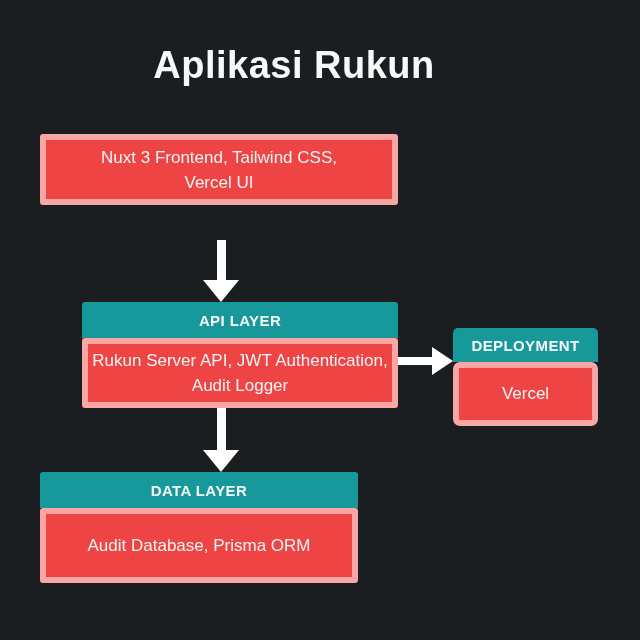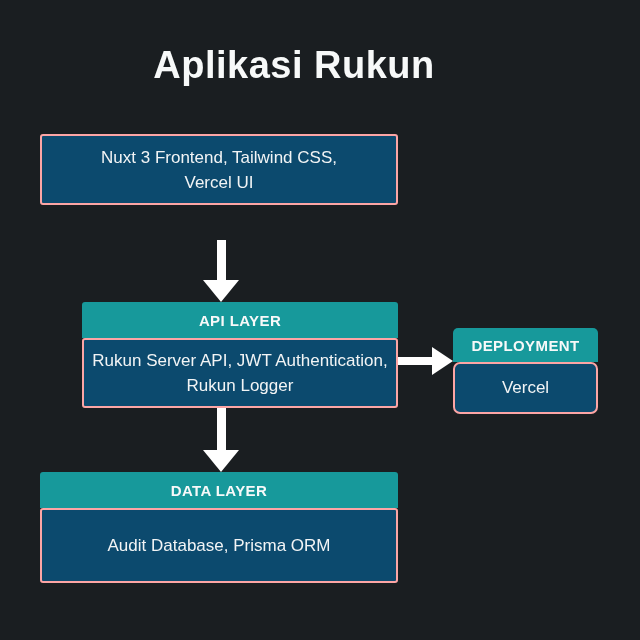--- a/index.html
+++ b/index.html
@@ -40,22 +40,22 @@
     align-items: center;
     justify-content: center;
     font-weight: 700;
     font-size: 15px;
     letter-spacing: 0.4px;
     border-radius: 3px 3px 0 0;
   }
   .layer-body {
     box-sizing: border-box;
     width: 100%;
-    background: #0c4a6e;
-    border: 2px solid #fca5a5;
+    background: #ef4444;
+    border: 6px solid #fca5a5;
     border-radius: 3px;
     display: flex;
     flex-direction: column;
     align-items: center;
     justify-content: center;
     font-size: 17px;
     line-height: 25px;
     text-align: center;
     color: #f2f4f5;
   }
@@ -63,23 +63,23 @@
   .client { left: 40px; top: 134px; width: 358px; }
   .client .layer-header { height: 35px; }
   .client .layer-body { height: 71px; }
   
   .api { left: 40px; top: 302px; width: 358px; padding-left: 42px; }
   .api .layer-header { height: 36px; }
   .api .layer-body { height: 70px; }
   
   .deployment { left: 453px; top: 304px; width: 145px; }
   .deployment .layer-header { height: 34px; border-radius: 5px 5px 0 0; margin-top: 24px; }
-  .deployment .layer-body { height: 52px; border-radius: 7px; line-height: 26px; }
+  .deployment .layer-body { height: 64px; border-radius: 7px; line-height: 26px; }
   
-  .data { left: 40px; top: 472px; width: 358px; }
+  .data { left: 40px; top: 472px; width: 318px; }
   .data .layer-header { height: 36px; }
   .data .layer-body { height: 75px; }
   
   .arrow-part { position: absolute; }
   .shaft-v { width: 9px; background: #ffffff; }
   .shaft-h { height: 8px; background: #ffffff; }
   .head-down {
     width: 0; height: 0;
     border-left: 18px solid transparent;
     border-right: 18px solid transparent;
@@ -112,21 +112,21 @@
     </div>
   </div>
 
   <div class="arrow-part shaft-v arrow1-shaft"></div>
   <div class="arrow-part head-down arrow1-head"></div>
 
   <div class="layer api">
     <div class="layer-header">API LAYER</div>
     <div class="layer-body">
       <div>Rukun Server API, JWT Authentication,</div>
-      <div>Rukun Logger</div>
+      <div>Audit Logger</div>
     </div>
   </div>
 
   <div class="arrow-part shaft-h arrow3-shaft"></div>
   <div class="arrow-part head-right arrow3-head"></div>
 
   <div class="layer deployment">
     <div class="layer-header">DEPLOYMENT</div>
     <div class="layer-body">
       <div>Vercel</div>

